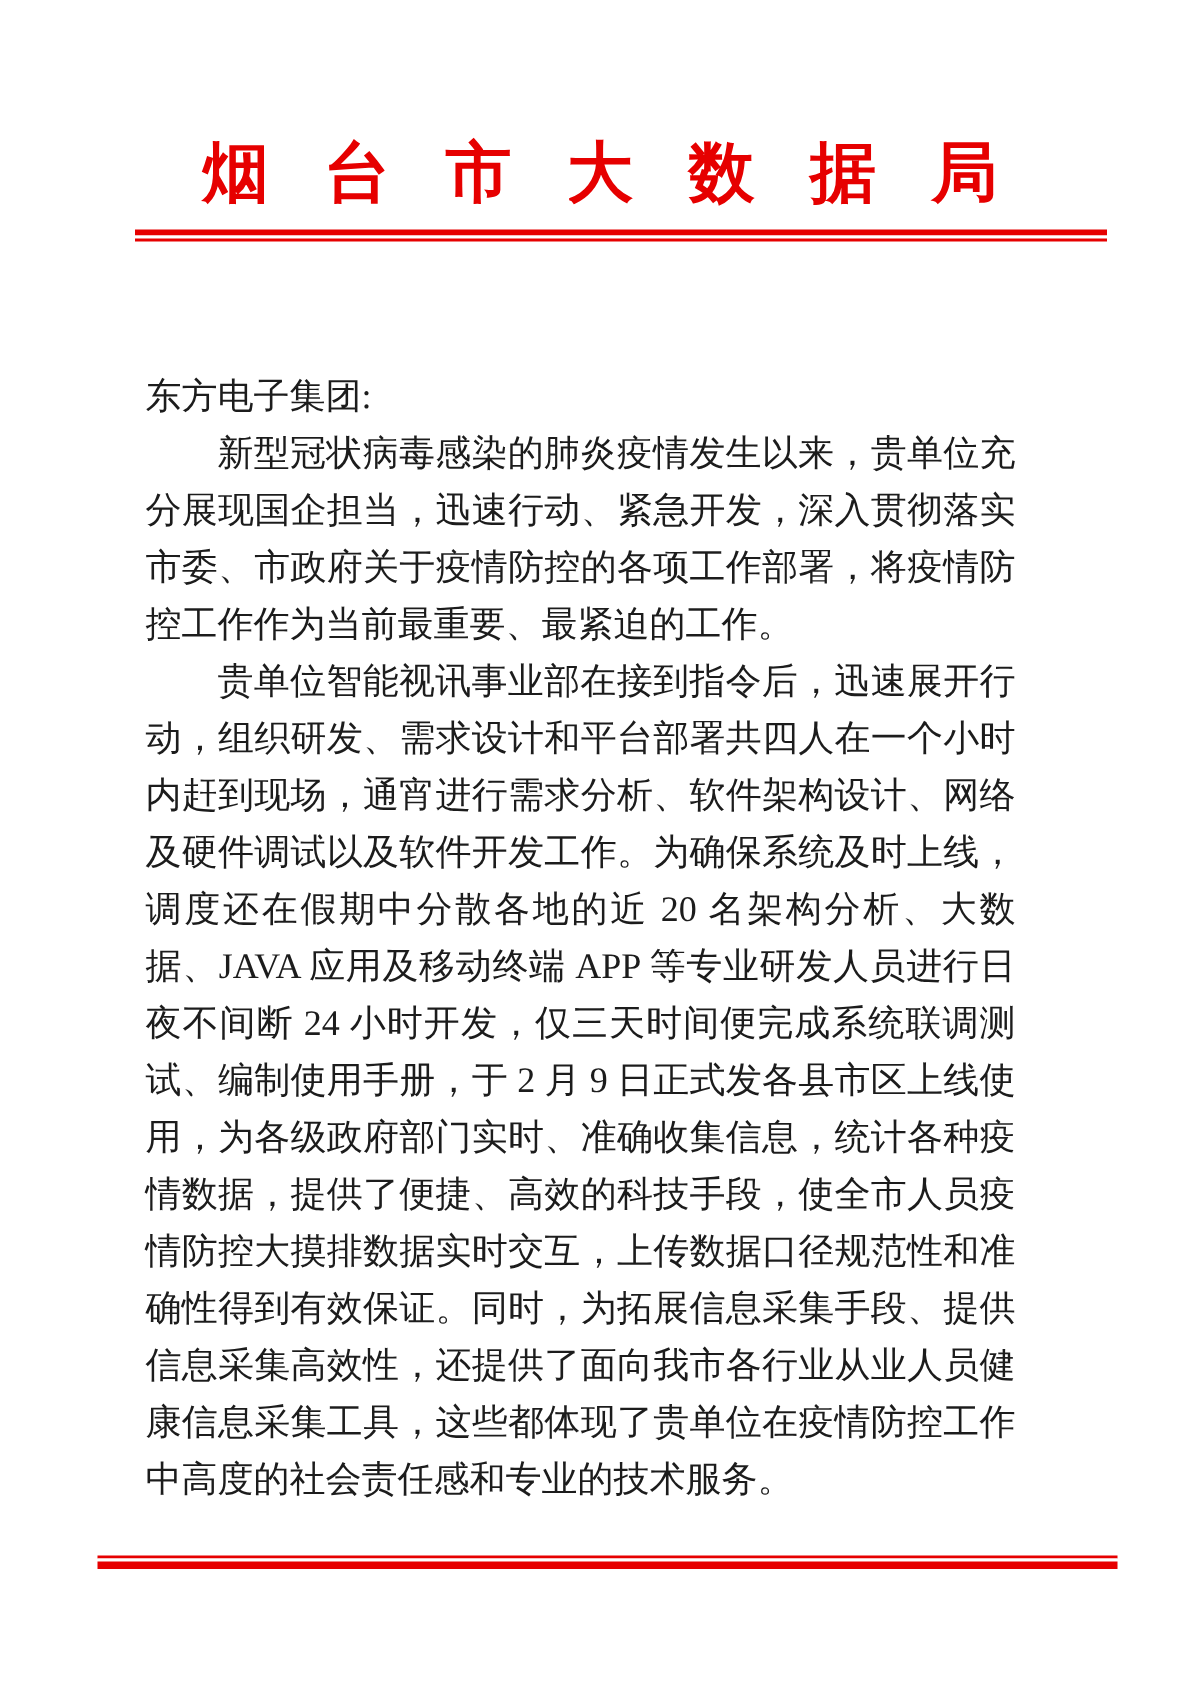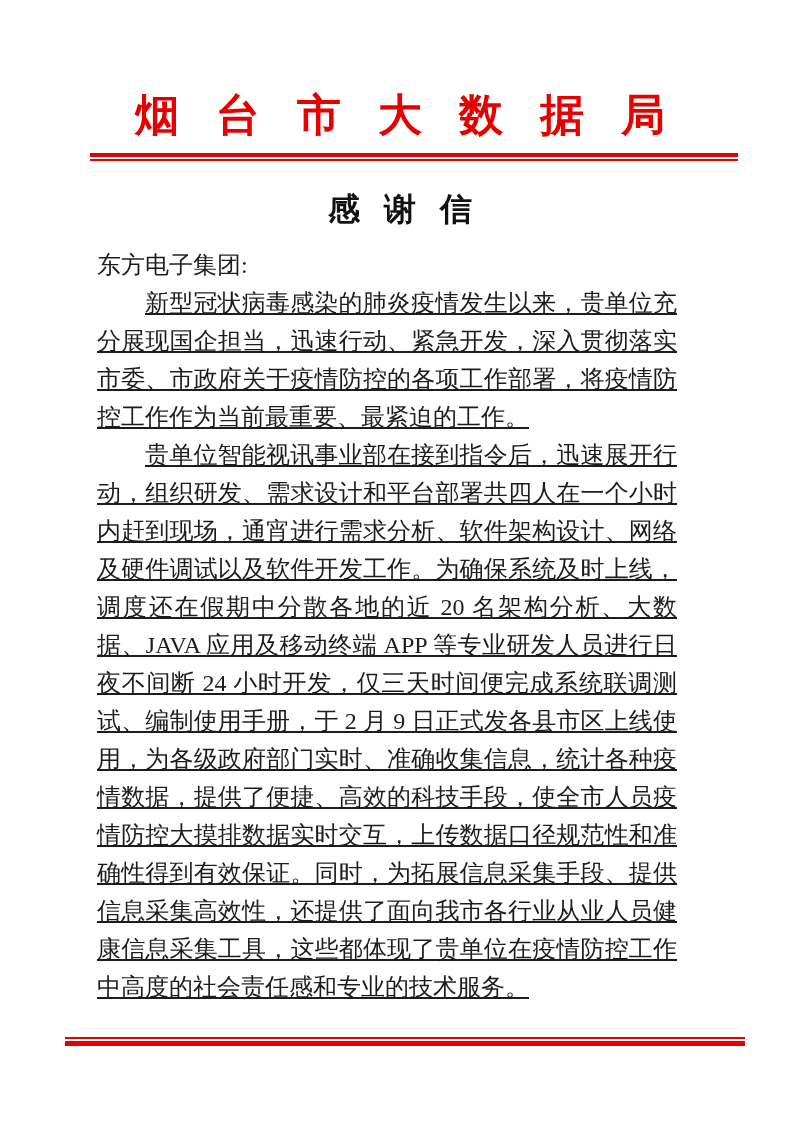--- a/index.html
+++ b/index.html
@@ -71,21 +71,20 @@
     font-size: 24px;
     line-height: 38px;
     text-align: justify;
   }
   .salutation {
     margin: 0;
   }
   .paragraph {
     margin: 0;
     text-indent: 2em;
-    text-decoration: underline;
   }
   
   .rule-bottom {
     position: absolute;
     top: 1037px;
     left: 65px;
     width: 680px;
   }
   .rule-bottom .thin  { height: 2px; background: #e60000; }
   .rule-bottom .gap   { height: 2px; background: #ffffff; }
@@ -99,23 +98,20 @@
   <h1 class="letterhead">
     <span class="inner">烟台市大数据局</span>
   </h1>
 
   <div class="rule-top">
     <div class="thick"></div>
     <div class="gap"></div>
     <div class="thin"></div>
   </div>
 
-  <h2 class="letter-title">
-    <span class="inner">感谢信</span>
-  </h2>
 
   <div class="body-block">
     <p class="salutation">东方电子集团:</p>
     <p class="paragraph">新型冠状病毒感染的肺炎疫情发生以来，贵单位充分展现国企担当，迅速行动、紧急开发，深入贯彻落实市委、市政府关于疫情防控的各项工作部署，将疫情防控工作作为当前最重要、最紧迫的工作。</p>
     <p class="paragraph">贵单位智能视讯事业部在接到指令后，迅速展开行动，组织研发、需求设计和平台部署共四人在一个小时内赶到现场，通宵进行需求分析、软件架构设计、网络及硬件调试以及软件开发工作。为确保系统及时上线，调度还在假期中分散各地的近 20 名架构分析、大数据、JAVA 应用及移动终端 APP 等专业研发人员进行日夜不间断 24 小时开发，仅三天时间便完成系统联调测试、编制使用手册，于 2 月 9 日正式发各县市区上线使用，为各级政府部门实时、准确收集信息，统计各种疫情数据，提供了便捷、高效的科技手段，使全市人员疫情防控大摸排数据实时交互，上传数据口径规范性和准确性得到有效保证。同时，为拓展信息采集手段、提供信息采集高效性，还提供了面向我市各行业从业人员健康信息采集工具，这些都体现了贵单位在疫情防控工作中高度的社会责任感和专业的技术服务。</p>
   </div>
 
   <div class="rule-bottom">
     <div class="thin"></div>
     <div class="gap"></div>

